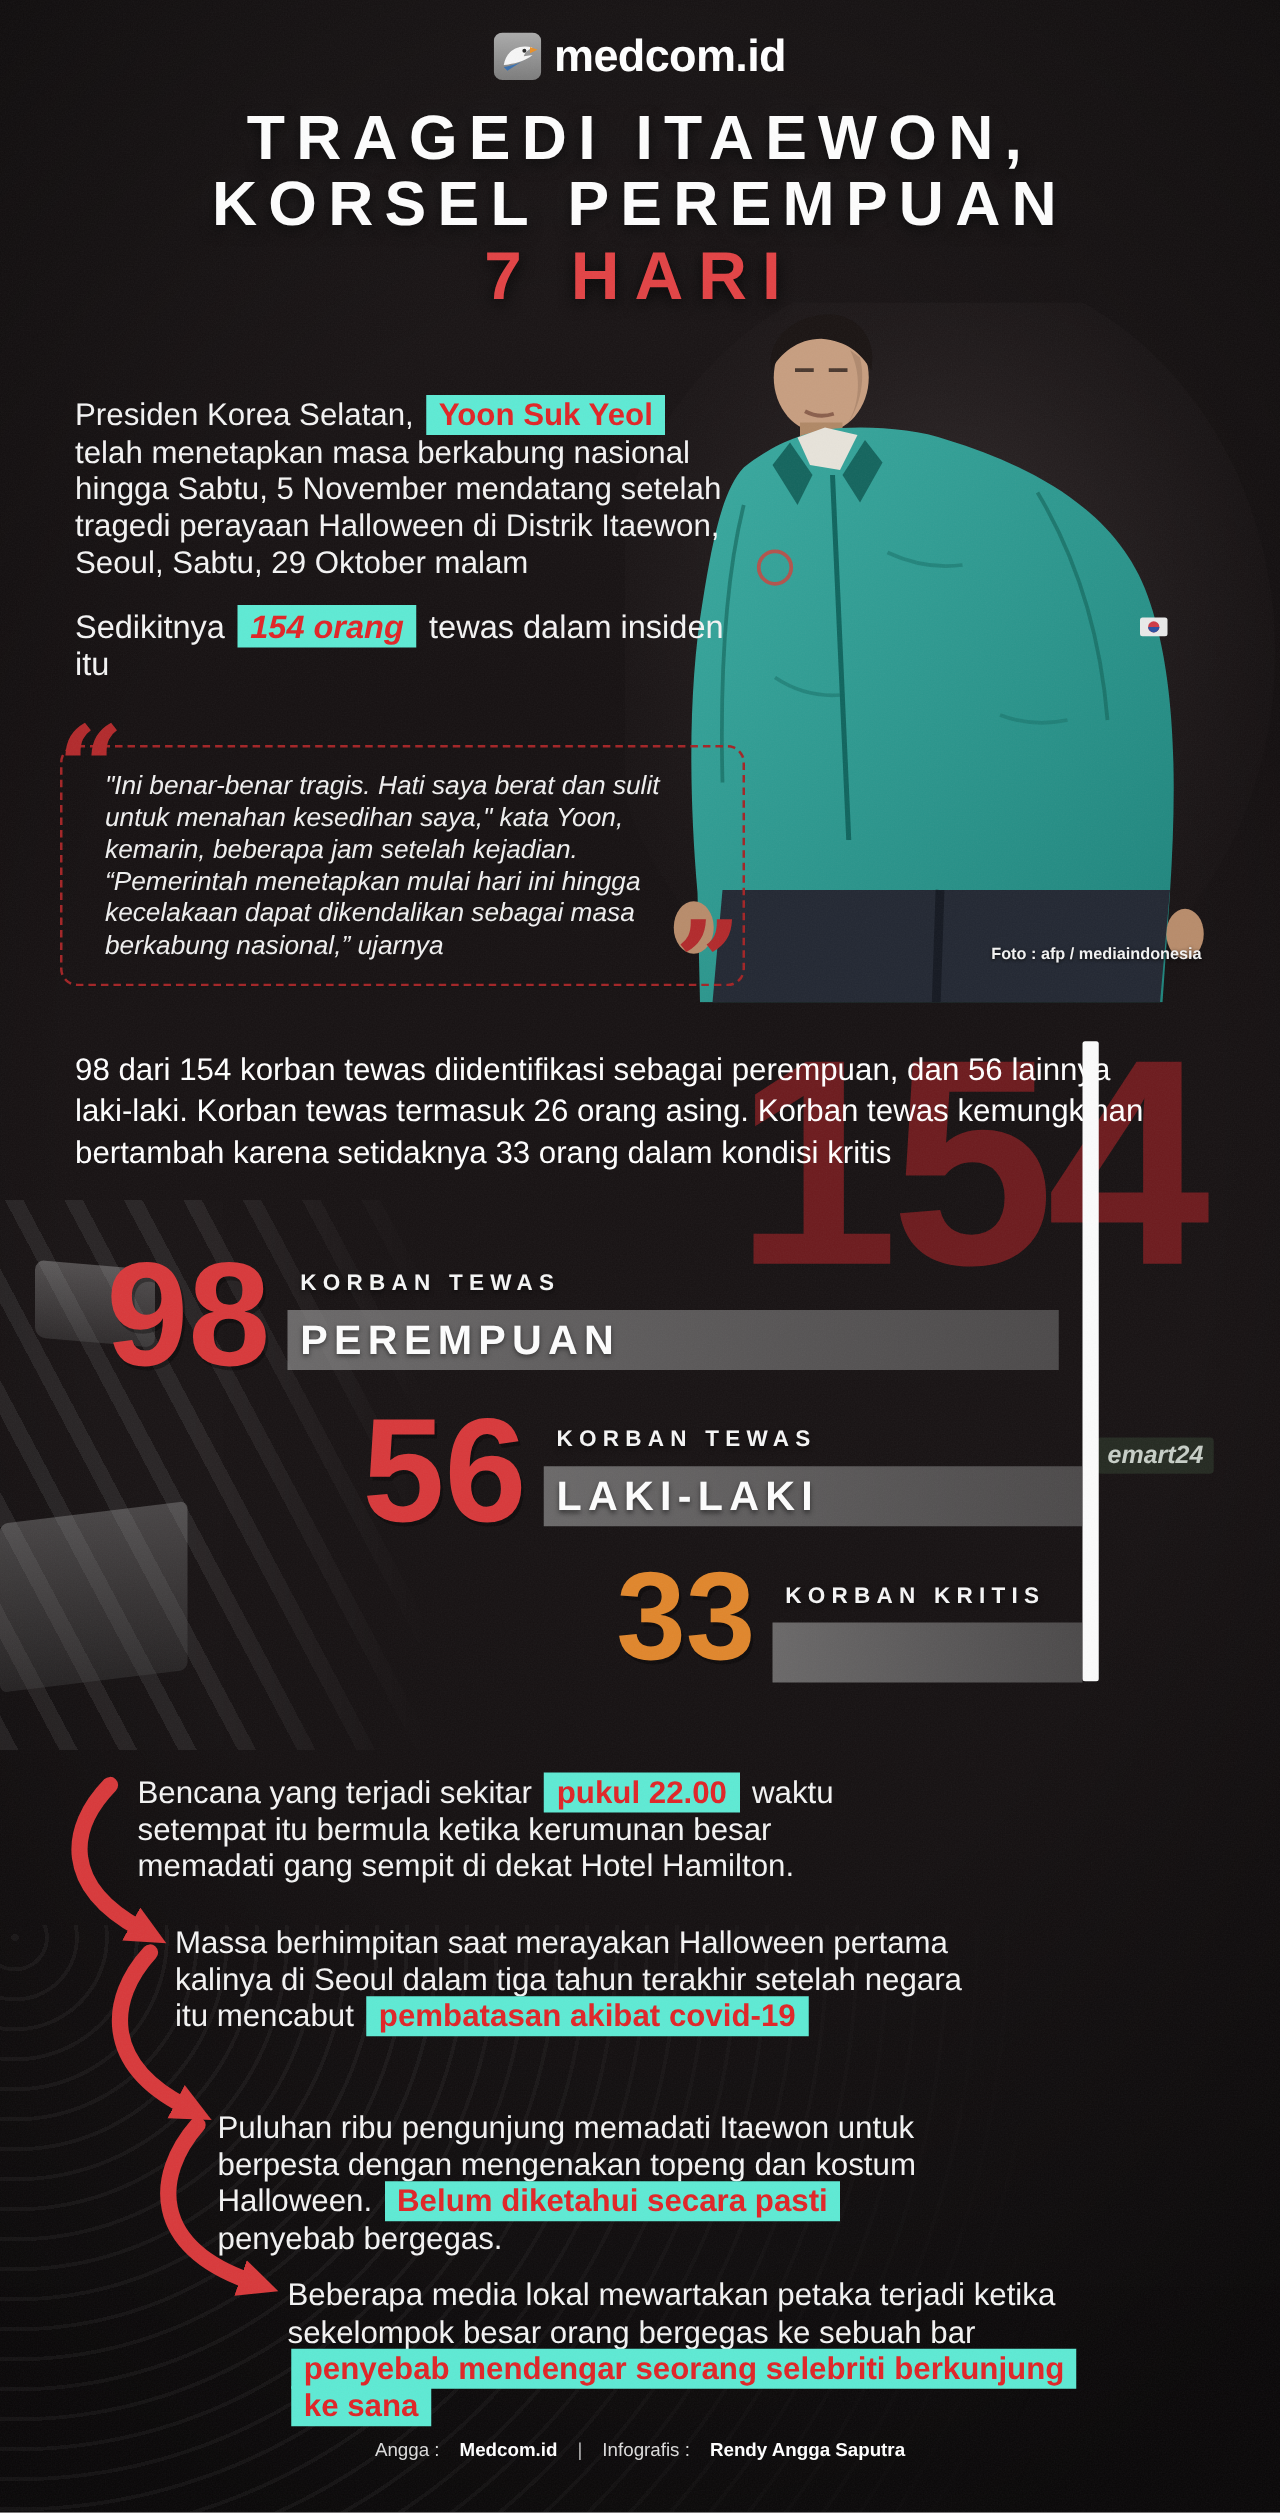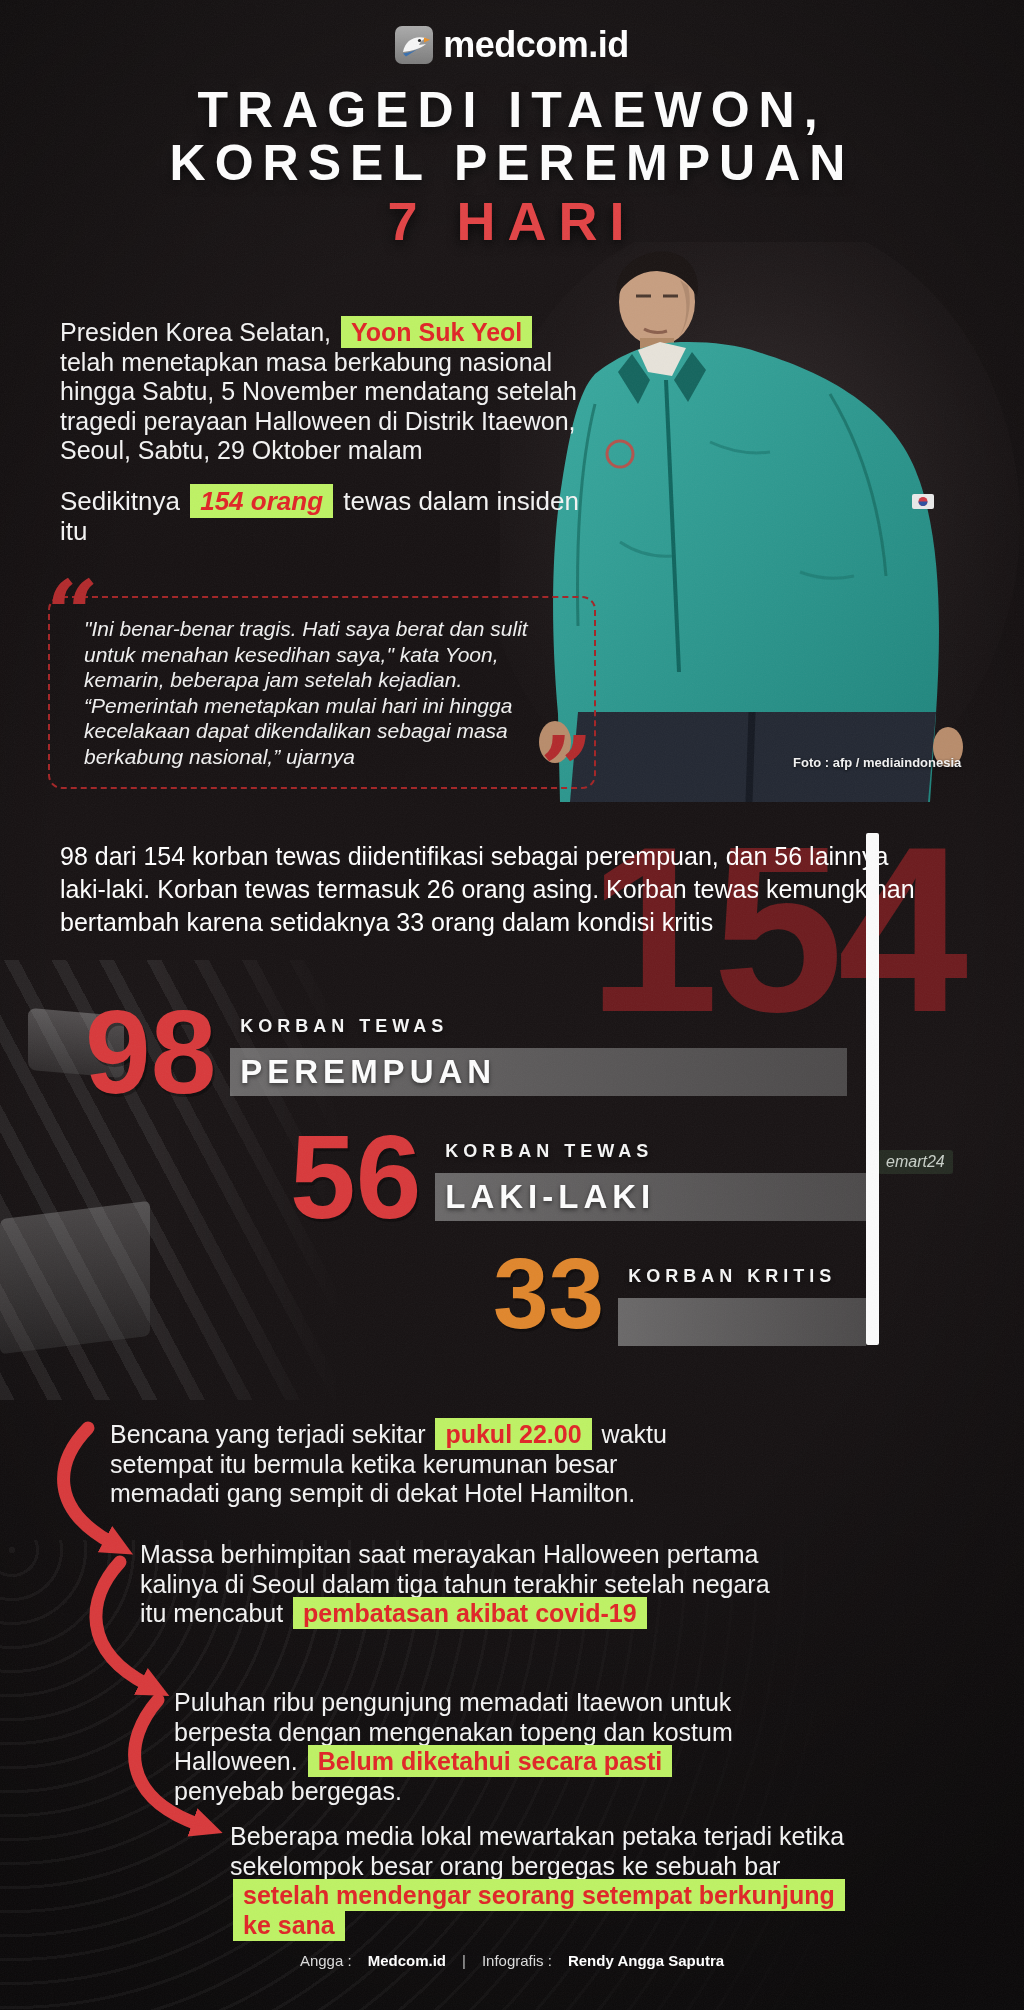--- a/index.html
+++ b/index.html
@@ -17,38 +17,38 @@
     -webkit-mask-image:linear-gradient(to right,#000 45%,transparent 100%);
     mask-image:linear-gradient(to right,#000 45%,transparent 100%);}
   .bg-truck{left:0;top:1210px;width:150px;height:135px;opacity:.30;transform:skewY(-7deg);
     background:linear-gradient(180deg,#b9b9b9,#4f4f4f);border-radius:6px;}
   .bg-van{left:28px;top:1012px;width:96px;height:62px;opacity:.28;transform:skewY(5deg);
     background:linear-gradient(180deg,#e3e3e3,#6a6a6a);border-radius:8px;}
   .bg-crowd{left:0;top:1540px;width:1024px;height:470px;opacity:.45;
     background:repeating-radial-gradient(circle at 12px 10px,rgba(205,205,205,.12) 0 3px,transparent 3px 24px);
     -webkit-mask-image:linear-gradient(to right,#000 30%,transparent 85%);
     mask-image:linear-gradient(to right,#000 30%,transparent 85%);}
-  .emart-sign{left:878px;top:1150px;font-size:16px;font-weight:normal;font-style:italic;
+  .emart-sign{left:878px;top:1150px;font-size:20px;font-weight:bold;font-style:italic;
     color:rgba(228,235,228,.85);background:rgba(70,100,70,.30);padding:3px 8px;border-radius:3px;z-index:1;}
 
   
   .logo-row{left:0;top:24px;width:1024px;display:flex;justify-content:center;align-items:center;gap:10px;z-index:3;}
   .logo-icon{width:38px;height:38px;display:block;}
   .logo-text{font-size:36px;font-weight:bold;letter-spacing:-.5px;color:#fff;}
   .title{left:0;top:84px;width:1024px;text-align:center;z-index:3;font-weight:bold;}
   .title .ln{display:block;font-size:50px;line-height:53px;letter-spacing:9px;color:#fdfdfd;
     text-shadow:0 4px 12px rgba(0,0,0,.85),0 0 26px rgba(255,255,255,.10);}
   .title .ln3{font-size:54px;line-height:58px;letter-spacing:12px;color:#e24345;margin-top:2px;
     text-shadow:0 4px 12px rgba(0,0,0,.85);}
 
   
   .p-body{font-size:25px;line-height:29.5px;color:#f3f3f3;z-index:3;margin:0;}
   .p1{left:60px;top:318px;width:520px;}
   .p2{left:60px;top:487px;width:520px;font-size:26px;}
-  .hl{background:#bef264;color:#e02527;font-weight:bold;padding:2px 10px;margin:0 3px;
+  .hl{background:#5eead4;color:#e02527;font-weight:bold;padding:2px 10px;margin:0 3px;
     box-decoration-break:clone;-webkit-box-decoration-break:clone;white-space:nowrap;}
   .hl.wrapok{white-space:normal;}
   .hl.it{font-style:italic;}
 
   
   .quote-box{left:48px;top:596px;width:548px;z-index:3;border:2px dashed #a32426;border-radius:14px;
     padding:18px 20px 18px 34px;box-sizing:border-box;}
   .quote-text{font-size:21px;line-height:25.5px;font-style:italic;color:#efefef;margin:0;}
   .qmark{font-family:"DejaVu Serif",serif;font-weight:bold;color:#b22a2c;font-size:92px;line-height:1;z-index:4;}
   .q-open{left:46px;top:568px;}
@@ -254,21 +254,21 @@
 </p>
 
 <p class="abs p-body tl tC">
   <span>Puluhan ribu pengunjung memadati Itaewon untuk berpesta dengan mengenakan topeng dan kostum Halloween.</span>
   <span class="hl">Belum diketahui secara pasti</span>
   <span>penyebab bergegas.</span>
 </p>
 
 <p class="abs p-body tl tD">
   <span>Beberapa media lokal mewartakan petaka terjadi ketika sekelompok besar orang bergegas ke sebuah bar</span>
-  <span class="hl wrapok">setelah mendengar seorang setempat berkunjung ke sana</span>
+  <span class="hl wrapok">penyebab mendengar seorang selebriti berkunjung ke sana</span>
   <span></span>
 </p>
 
 <div class="abs footer">
   <span>Angga :</span>
   <span class="b">Medcom.id</span>
   <span class="sep">|</span>
   <span>Infografis :</span>
   <span class="b">Rendy Angga Saputra</span>
 </div>

